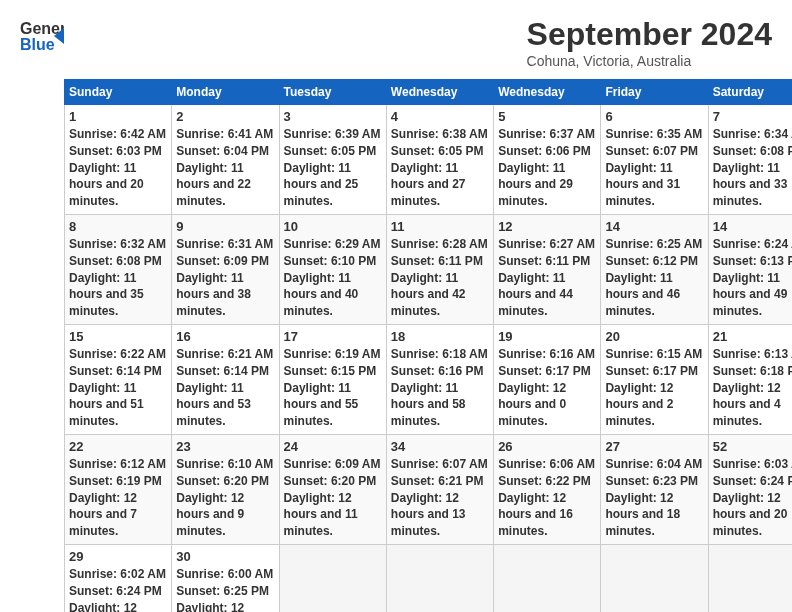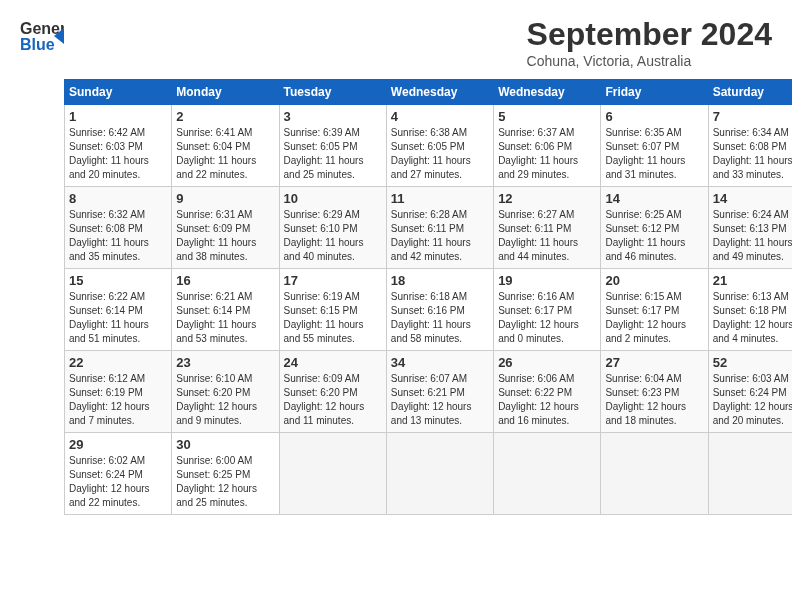--- a/index.html
+++ b/index.html
@@ -66,23 +66,24 @@
       background: #f5f5f5;
     }
     .day-num {
       font-size: 13px;
       font-weight: bold;
       color: #333;
       display: block;
       margin-bottom: 2px;
     }
     .day-info {
-      font-size: 10px;
+      font-size: 12px;
       line-height: 1.4;
       color: #333;
+      font-weight: bold;
     }
     tr:nth-child(even) td:not(.empty) {
       background: #f9f9f9;
     }
   </style>
 </head>
 <body>
 
 <div class="page">
   <div class="header">

